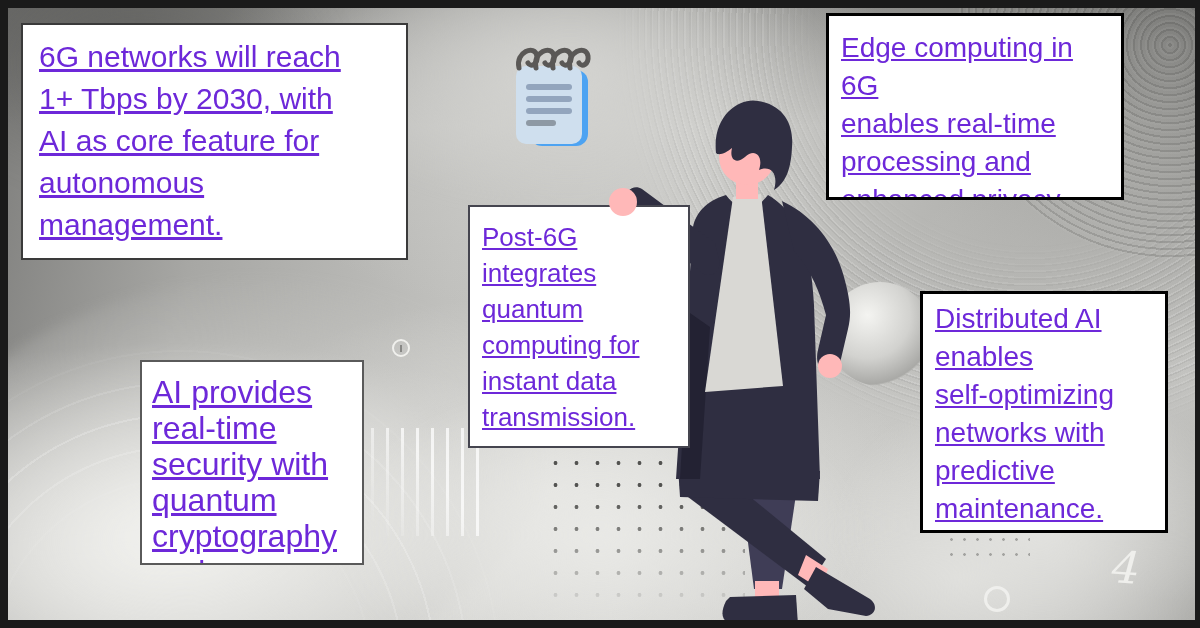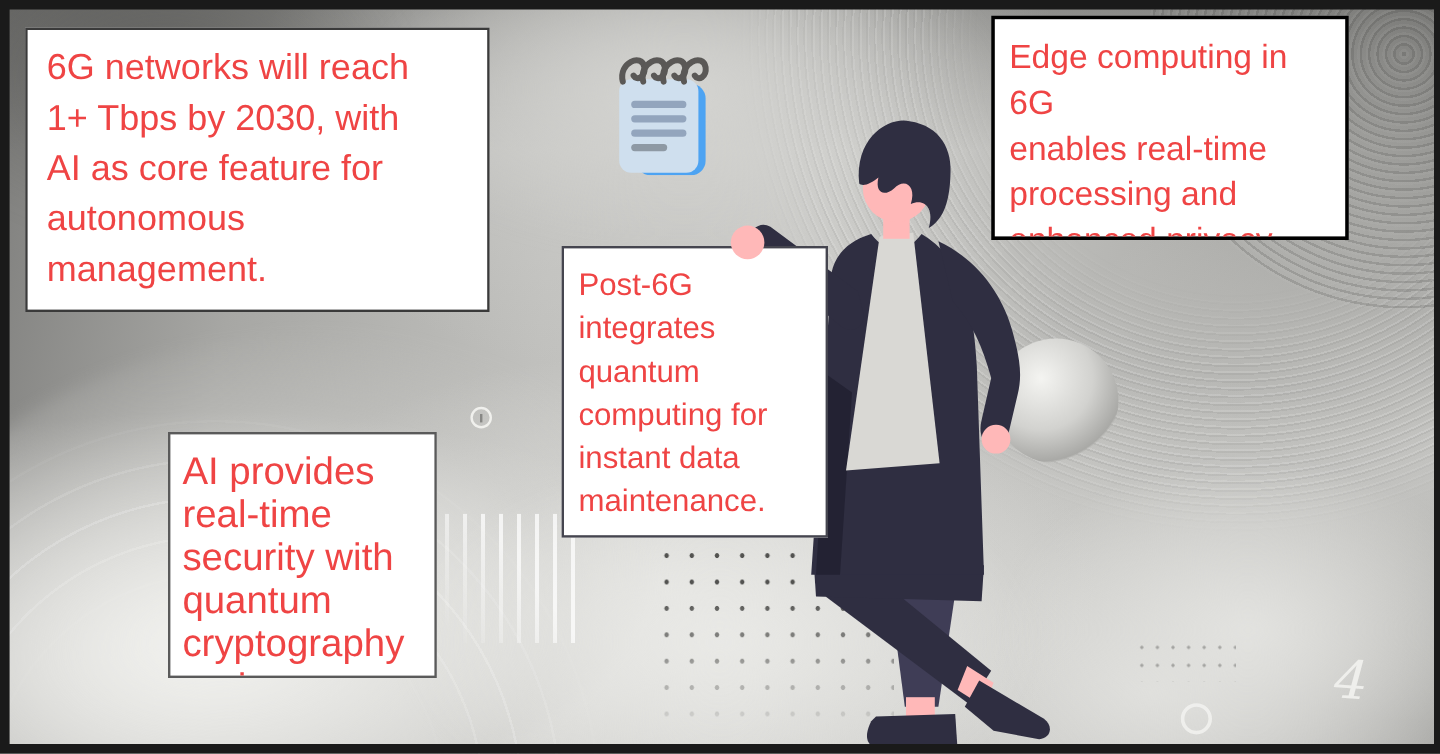--- a/index.html
+++ b/index.html
@@ -97,21 +97,21 @@
   }
 
   .person-svg { position: absolute; left: 590px; top: 95px; width: 300px; height: 533px; z-index: 2; }
   .notepad-svg { position: absolute; left: 506px; top: 44px; width: 92px; height: 102px; z-index: 2; }
   .hand-overlay {
     position: absolute; left: 609px; top: 188px; width: 28px; height: 28px;
     border-radius: 50%; background: #ffb8b8; z-index: 4;
   }
 
   .card {
-    position: absolute; z-index: 3; background: #ffffff; color: #ef4444; overflow: hidden;
+    position: absolute; z-index: 3; background: #ffffff; color: #6d28d9; overflow: hidden; text-decoration: underline;
   }
   .card p { margin: 0; white-space: pre-line; letter-spacing: 0; }
   .card-1 { left: 21px;  top: 23px;  width: 387px; height: 237px; border: 2px solid #3a3a3a;
             padding: 11px 16px; font-size: 30px; line-height: 42px; }
   .card-2 { left: 826px; top: 13px;  width: 298px; height: 187px; border: 3px solid #000;
             padding: 13px 12px; font-size: 28px; line-height: 38px; }
   .card-3 { left: 468px; top: 205px; width: 222px; height: 243px; border: 2px solid #45454f;
             padding: 12px 12px; font-size: 26px; line-height: 36px; }
   .card-4 { left: 140px; top: 360px; width: 224px; height: 205px; border: 2px solid #5a5a5a;
             padding: 12px 10px; font-size: 32px; line-height: 36px; }
@@ -195,27 +195,35 @@
 enables real-time
 processing and
 enhanced privacy.</p>
   </div>
   <div class="card card-3">
     <p>Post-6G
 integrates
 quantum
 computing for
 instant data
-maintenance.</p>
+transmission.</p>
   </div>
   <div class="card card-4">
     <p>AI provides
 real-time
 security with
 quantum
 cryptography
 and blockchain.</p>
   </div>
+  <div class="card card-5">
+    <p>Distributed AI
+enables
+self-optimizing
+networks with
+predictive
+maintenance.</p>
+  </div>
 
   <div class="hand-overlay"></div>
 
   <div class="frame-border"></div>
 </div>
 
 </body></html>

